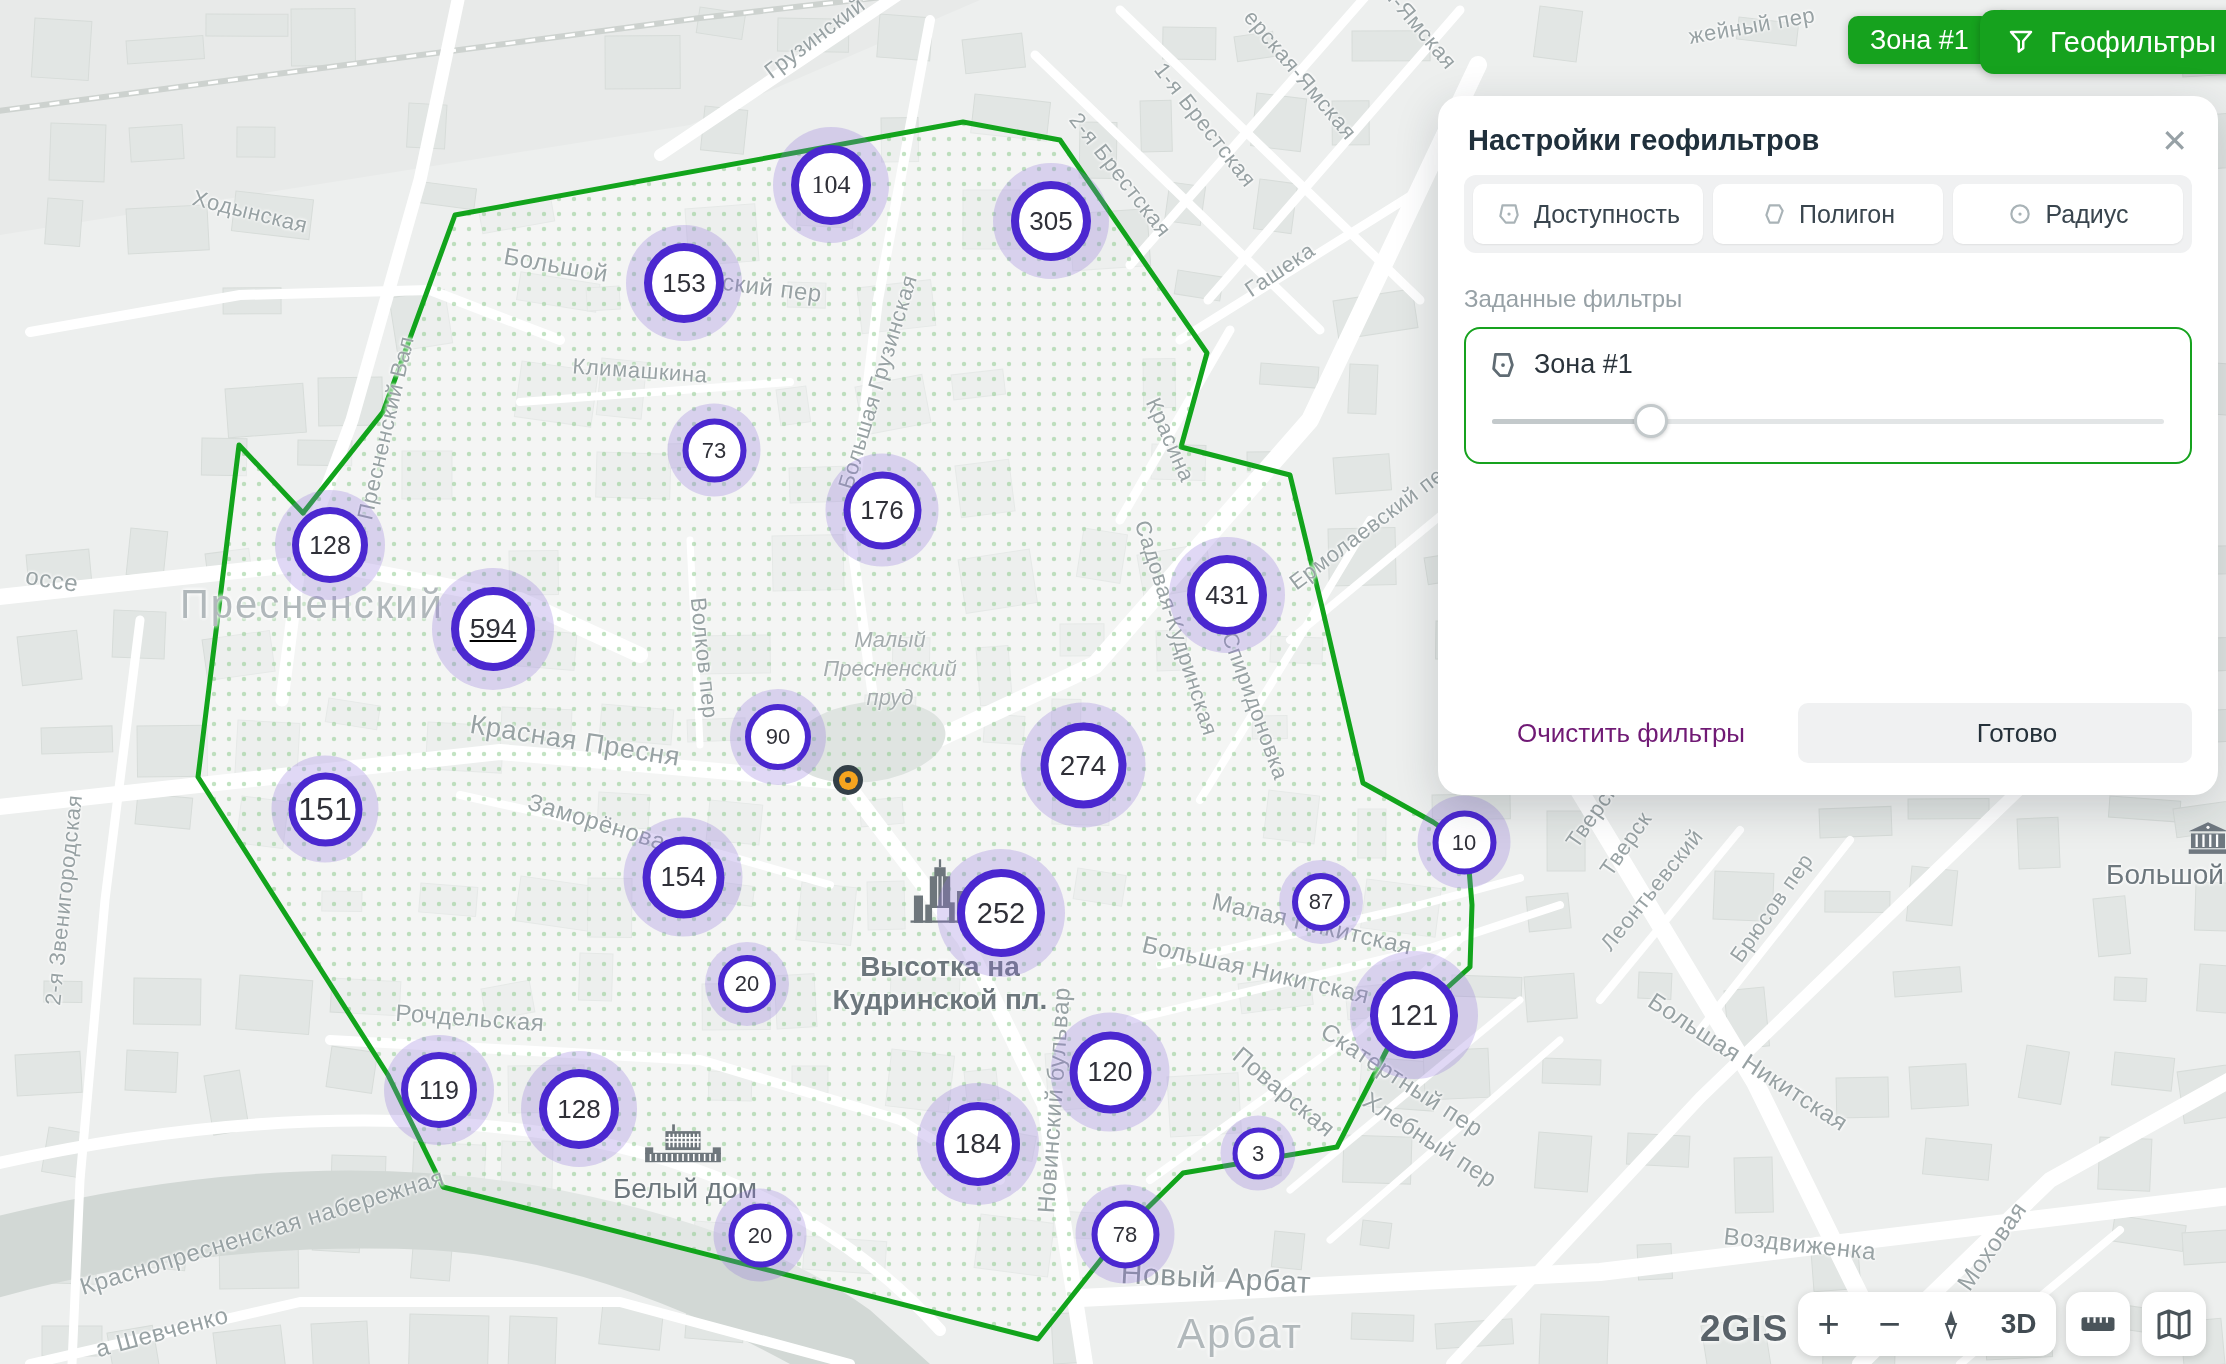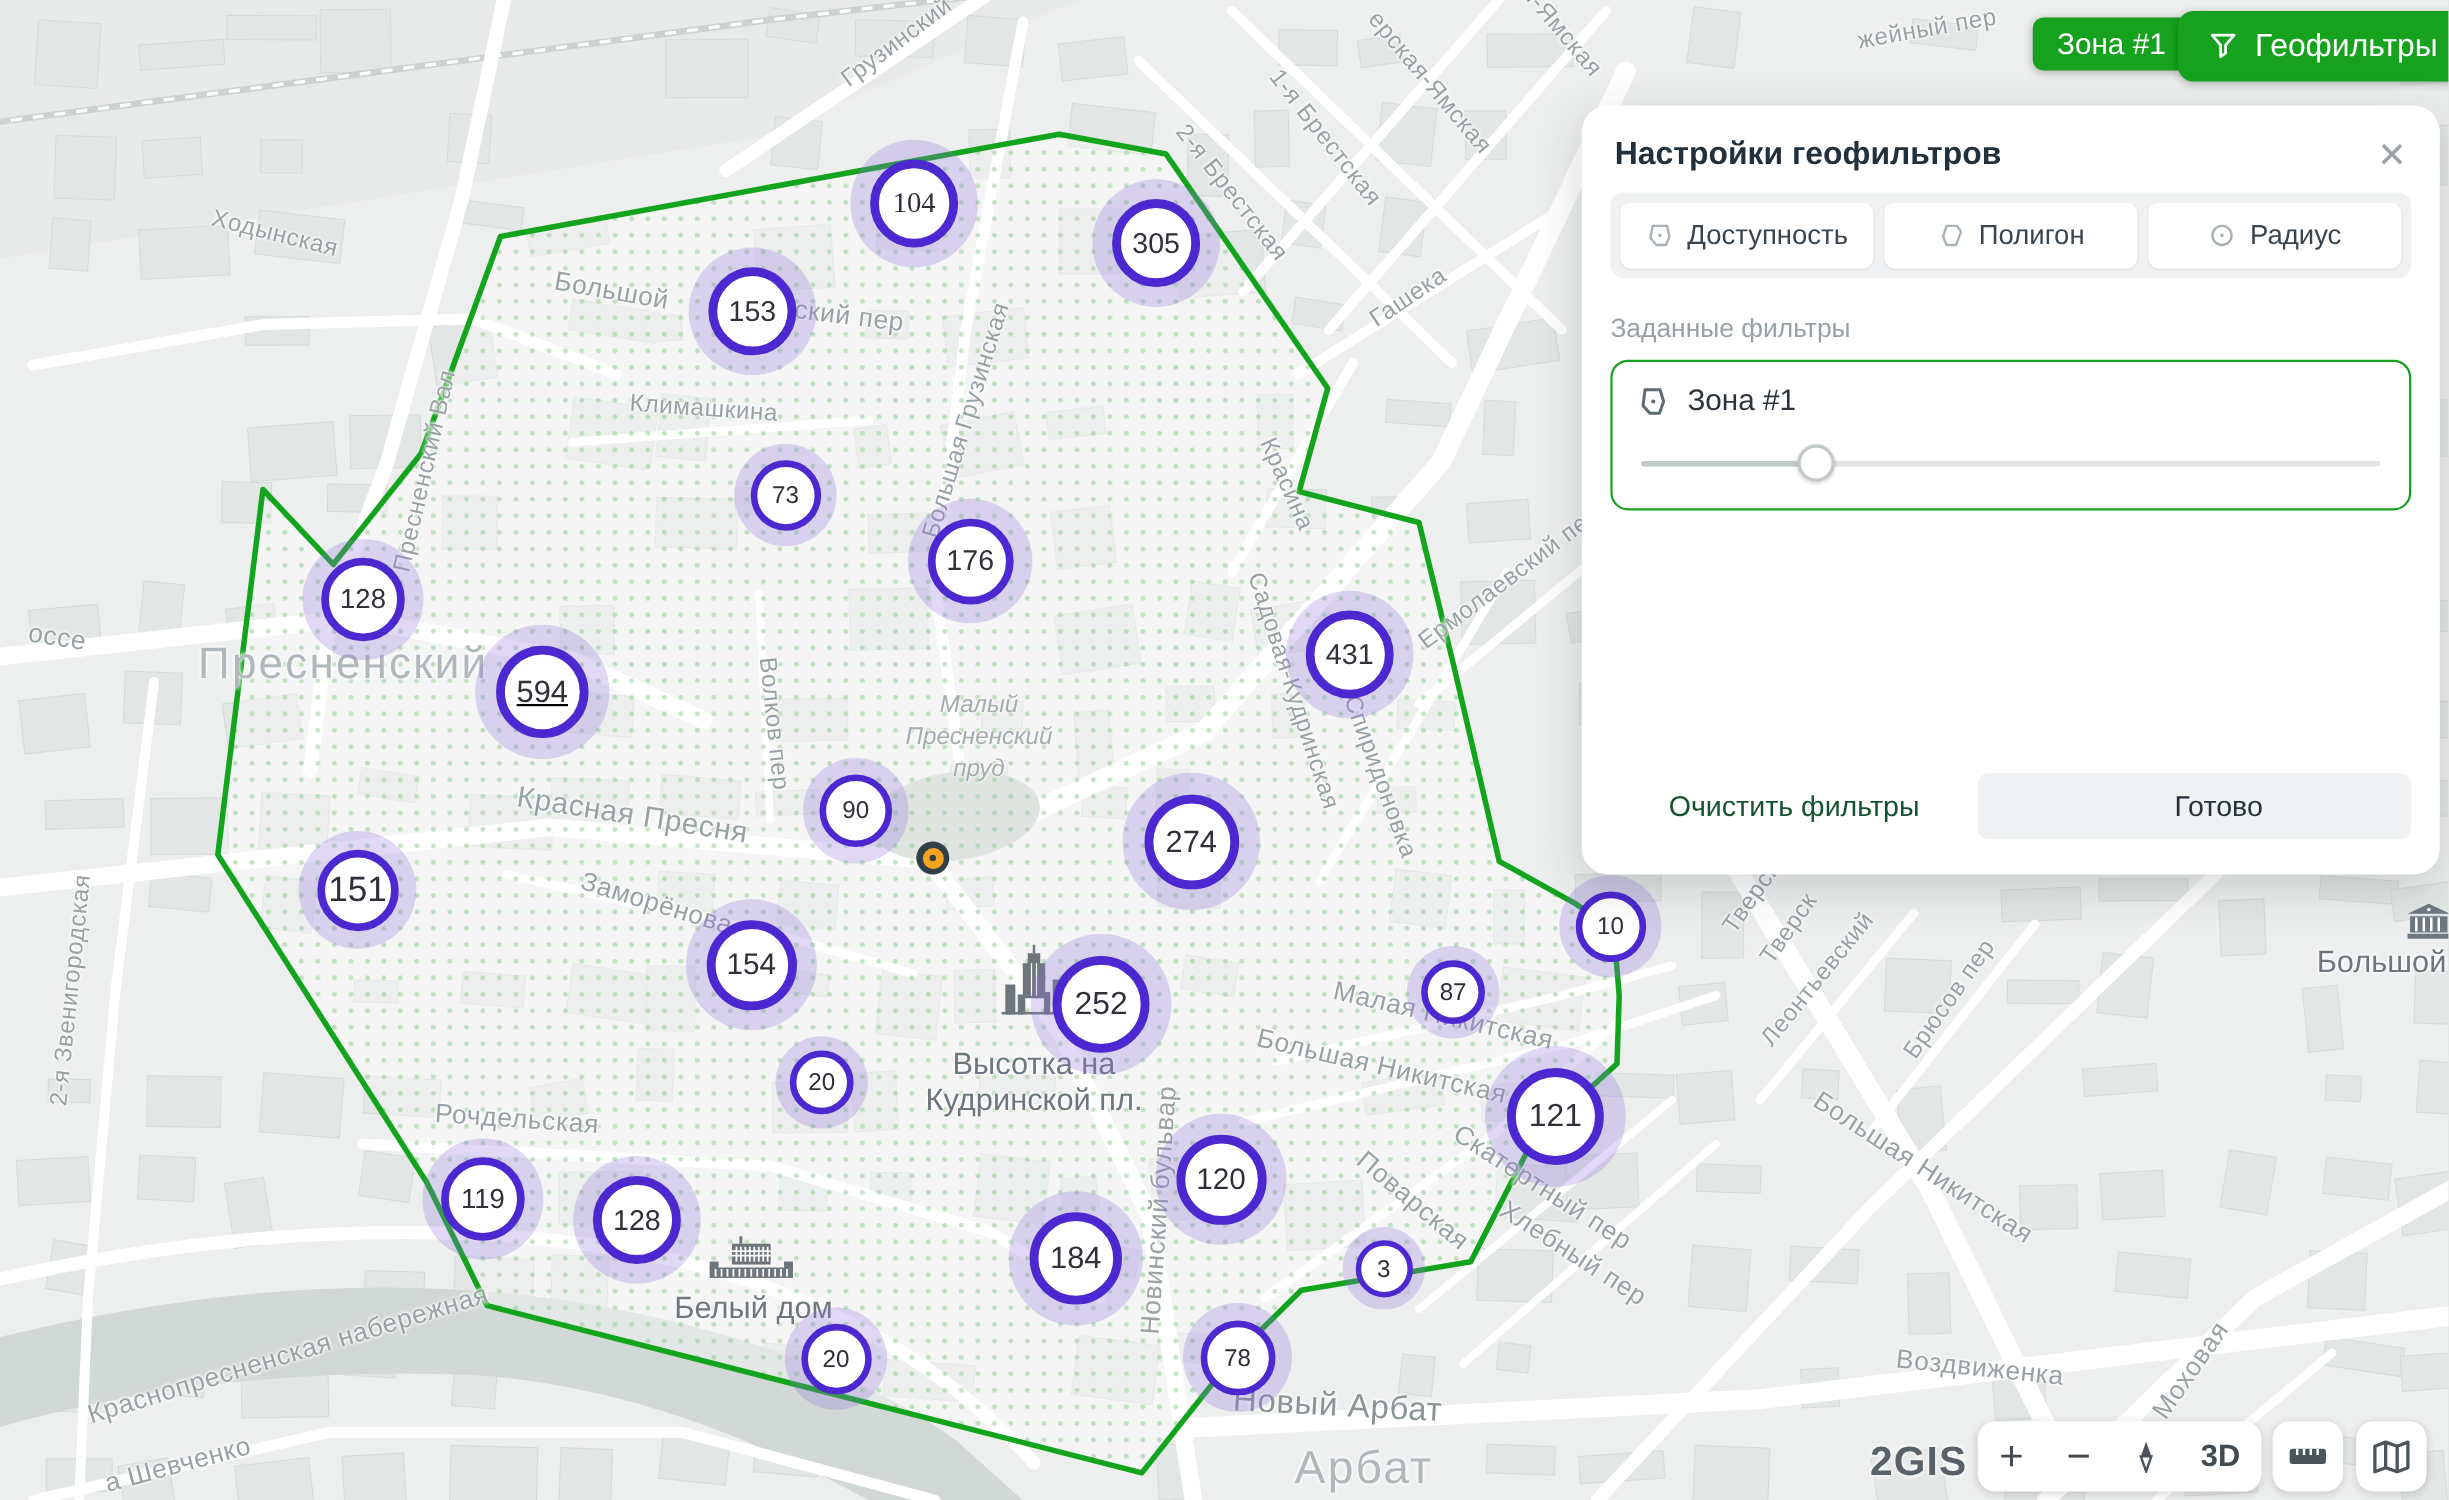--- a/index.html
+++ b/index.html
@@ -63,21 +63,21 @@
   .zc-input .unit{color:#aab2b6;margin-left:8px;}
   .seg{margin-left:auto;display:flex;width:344px;height:60px;border-radius:10px;overflow:hidden;background:#f0f1f2;}
   .seg-btn{flex:1;display:flex;align-items:center;justify-content:center;cursor:pointer;}
   .seg-btn.on{background:#16a21e;border-radius:10px;}
   .slider{margin-top:24px;position:relative;height:34px;}
   .track{position:absolute;left:4px;right:4px;top:15px;height:5px;border-radius:3px;background:#e2e5e6;cursor:pointer;}
   .track .fill{height:5px;border-radius:3px;background:#c3c9cb;}
   .thumb{position:absolute;top:0;width:34px;height:34px;margin-left:-17px;background:#fff;
     border:3px solid #c3c9cb;border-radius:50%;box-sizing:border-box;box-shadow:0 1px 4px rgba(0,0,0,.2);cursor:grab;}
   .p-foot{position:absolute;left:26px;right:26px;bottom:32px;display:flex;align-items:center;}
-  .clear{flex:1;text-align:center;font-size:26px;color:#14532d;cursor:pointer;}
+  .clear{flex:1;text-align:center;font-size:26px;color:#701a75;cursor:pointer;}
   .done{width:350px;height:60px;background:#f0f1f2;border-radius:10px;font-size:26px;color:#25313a;
     display:flex;align-items:center;justify-content:center;cursor:pointer;padding-left:44px;}
 
   
   #logo{position:absolute;left:1700px;top:1308px;font-size:37px;font-weight:bold;color:#596269;
     letter-spacing:1px;text-shadow:0 0 5px #fff,0 0 5px #fff;cursor:pointer;}
   #ctrlbar{position:absolute;left:1798px;top:1292px;width:258px;height:64px;background:#fff;border-radius:16px;
     box-shadow:0 2px 8px rgba(0,0,0,.16);display:flex;align-items:center;justify-content:space-around;}
   .cbtn{color:#414b52;font-size:38px;line-height:1;cursor:pointer;display:flex;align-items:center;justify-content:center;}
   .c3d{font-size:28px;font-weight:bold;color:#414b52;}
@@ -483,21 +483,21 @@
             <rect x="5" y="34" width="8" height="24"></rect>
             <rect x="15" y="42" width="6" height="16"></rect>
             <rect x="43" y="30" width="8" height="28"></rect>
             <rect x="36" y="40" width="5" height="18"></rect>
             <rect x="2" y="56" width="52" height="2"></rect>
           </g>
           <g stroke="#fff" stroke-width="1">
             <path d="M26 17 v26 M30 17 v26"></path>
           </g>
         </svg></div>
-      <div class="poi-label" style="left: 940px; top: 950px;">
+      <div class="poi-label" style="left: 940px; top: 950px; font-weight: bold;">
         <div>Высотка на</div>
         <div>Кудринской пл.</div>
       </div>
       <div class="poi" style="left: 2208px; top: 840px;"><svg width="46" height="34" viewBox="0 0 40 30">
           <g fill="#6f7880">
             <path d="M20 1 L37 9 H3 Z"></path>
             <rect x="5" y="11" width="30" height="13"></rect>
             <rect x="3" y="25" width="34" height="4"></rect>
           </g>
           <g stroke="#fff" stroke-width="2">

